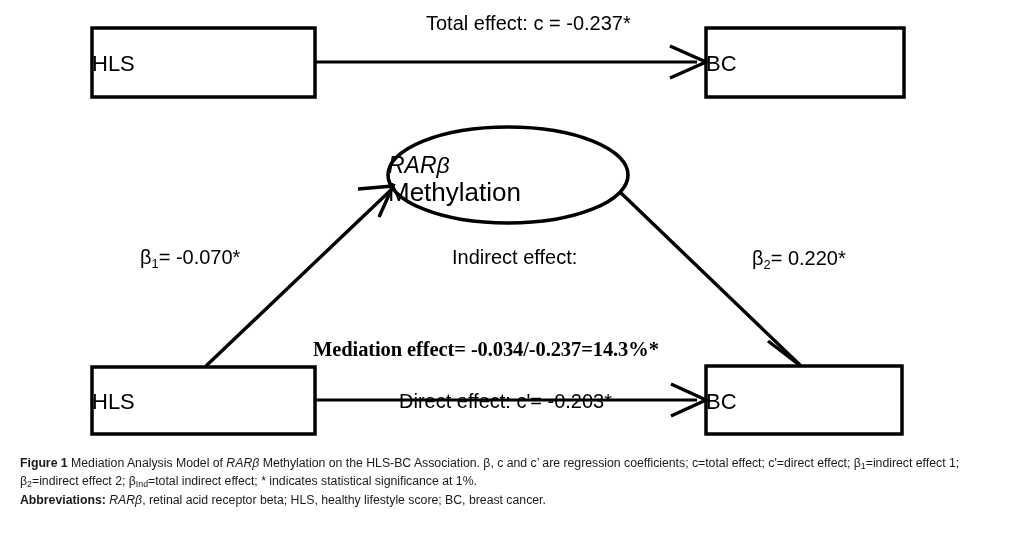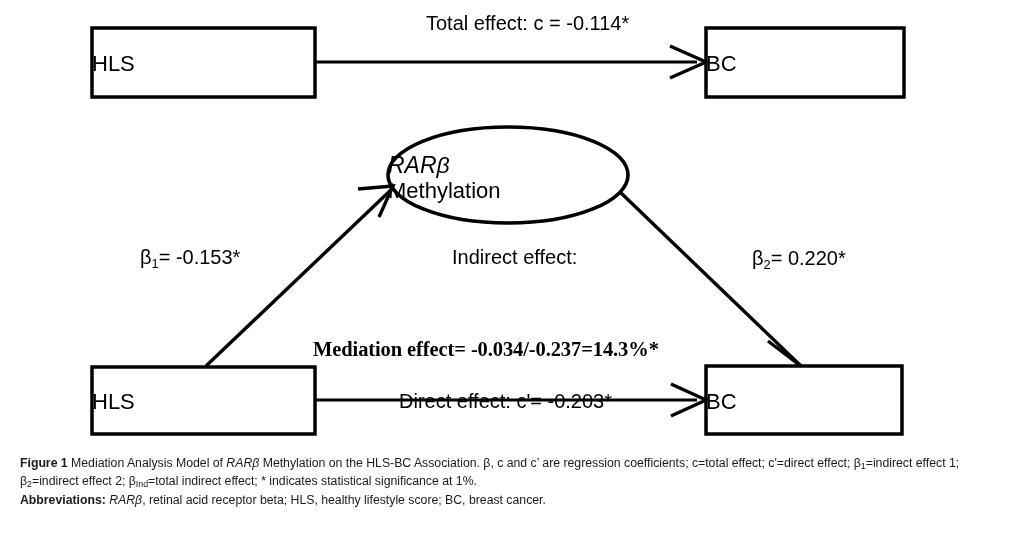--- a/index.html
+++ b/index.html
@@ -59,21 +59,21 @@
     letter-spacing: -0.1px;
   }
 
   .mediator-title {
     font-style: italic;
     font-size: 23px;
     font-family: "Liberation Sans", sans-serif;
   }
   .mediator-sub {
     font-style: normal;
-    font-size: 22px;
+    font-size: 26px;
   }
 
   .sub {
     font-size: 0.64em;
     vertical-align: -0.28em;
     letter-spacing: 0;
   }
 
   
   #caption {
@@ -139,24 +139,24 @@
 
     <div class="node-label" style="left:388px; top:152px; width:240px;">
       <div class="mediator-title">RARβ</div>
       <div class="mediator-sub">Methylation</div>
     </div>
 
     <div class="node-label" style="left:92px; top:389px; width:223px;">HLS</div>
 
     <div class="node-label" style="left:706px; top:389px; width:196px;">BC</div>
 
-    <div class="edge-label" style="left:426px; top:11px;">Total effect: c = -0.114*</div>
+    <div class="edge-label" style="left:426px; top:11px;">Total effect: c = -0.237*</div>
 
     <div class="edge-label" style="left:140px; top:245px;">
-      <span>β</span><span class="sub">1</span><span>= -0.153*</span>
+      <span>β</span><span class="sub">1</span><span>= -0.070*</span>
     </div>
 
     <div class="edge-label" style="left:752px; top:246px;">
       <span>β</span><span class="sub">2</span><span>= 0.220*</span>
     </div>
 
     <div class="edge-label" style="left:452px; top:245px;">Indirect effect:</div>
 
 
     <div class="edge-label bold" style="left:313px; top:337px;font-family:Liberation Serif, serif;">Mediation effect= -0.034/-0.237=14.3%*</div>

